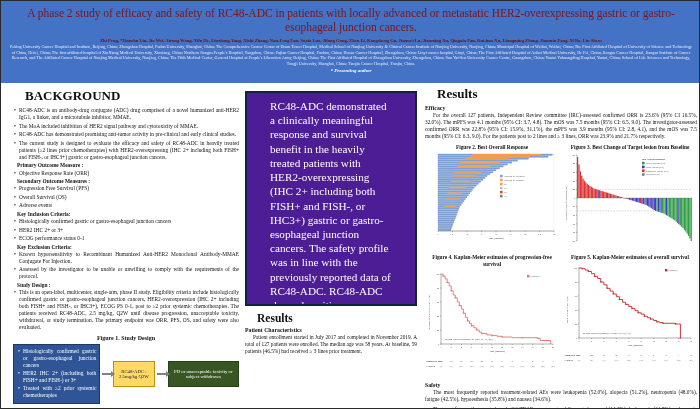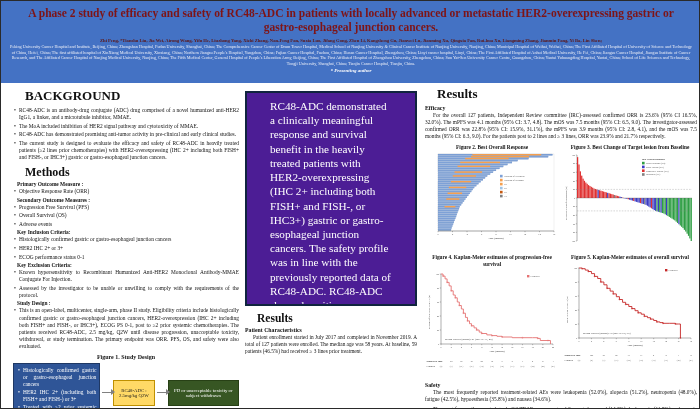--- a/index.html
+++ b/index.html
@@ -1,20 +1,20 @@
 <!DOCTYPE html>
 <html><head>
 <meta charset="utf-8">
 <style>
   html,body{margin:0;padding:0;background:#9a9a9a;}
   .poster{position:relative;width:700px;height:409px;background:#ffffff;overflow:hidden;
           font-family:"Liberation Serif", serif;color:#111;border:1px solid #2a2a2a;box-sizing:border-box;}
   
   .header{position:absolute;left:0;top:0;width:700px;height:82px;background:#4472c4;text-align:center;overflow:hidden;}
-  .title{color:#7e1416;font-weight:bold;font-size:11.5px;line-height:1.25;padding:5px 26px 2px;}
+  .title{color:#7e1416;font-weight:normal;font-size:11.5px;line-height:1.25;padding:5px 26px 2px;}
   .authors{color:#5c1616;font-weight:bold;font-size:4.6px;line-height:1.2;padding:1px 10px 1px;}
   .affil{color:#eef0f8;font-size:4.2px;line-height:1.3;padding:0 8px;text-align:center;}
   .presenting{color:#fff;font-style:italic;font-weight:bold;font-size:5px;margin-top:2px;}
   
   .col{position:absolute;top:86px;}
   .col-left{left:12px;width:226px;}
   .col-mid{left:244px;top:90px;width:172px;}
   .col-right{left:424px;top:84px;width:272px;}
   .h1{font-weight:bold;font-size:13px;margin:1px 12px 3px;}
   .h1-methods{font-size:12px;margin-top:4px;margin-bottom:1px;}
@@ -70,21 +70,20 @@
         <div class="brow">
           <span class="bdot">•</span>
           <span>RC48-ADC has demonstrated promising anti-tumor activity in pre-clinical and early clinical studies.</span>
         </div>
         <div class="brow">
           <span class="bdot">•</span>
           <span>The current study is designed to evaluate the efficacy and safety of RC48-ADC in heavily treated patients (≥2 lines prior chemotherapies) with HER2-overexpressing (IHC 2+ including both FISH+ and FISH-, or IHC3+) gastric or gastro-esophageal junction cancers.</span>
         </div>
       </div>
 
-    <div class="h1 h1-methods">Methods</div>
     <div id="methods-blocks">
         <div class="mlabel">Primary Outcome Measure :</div>
         <div class="brow">
           <span class="bdot">•</span>
           <span>Objective Response Rate (ORR)</span>
         </div>
         <div class="mlabel">Secondary Outcome Measures :</div>
         <div class="brow">
           <span class="bdot">•</span>
           <span>Progression Free Survival (PFS)</span>

